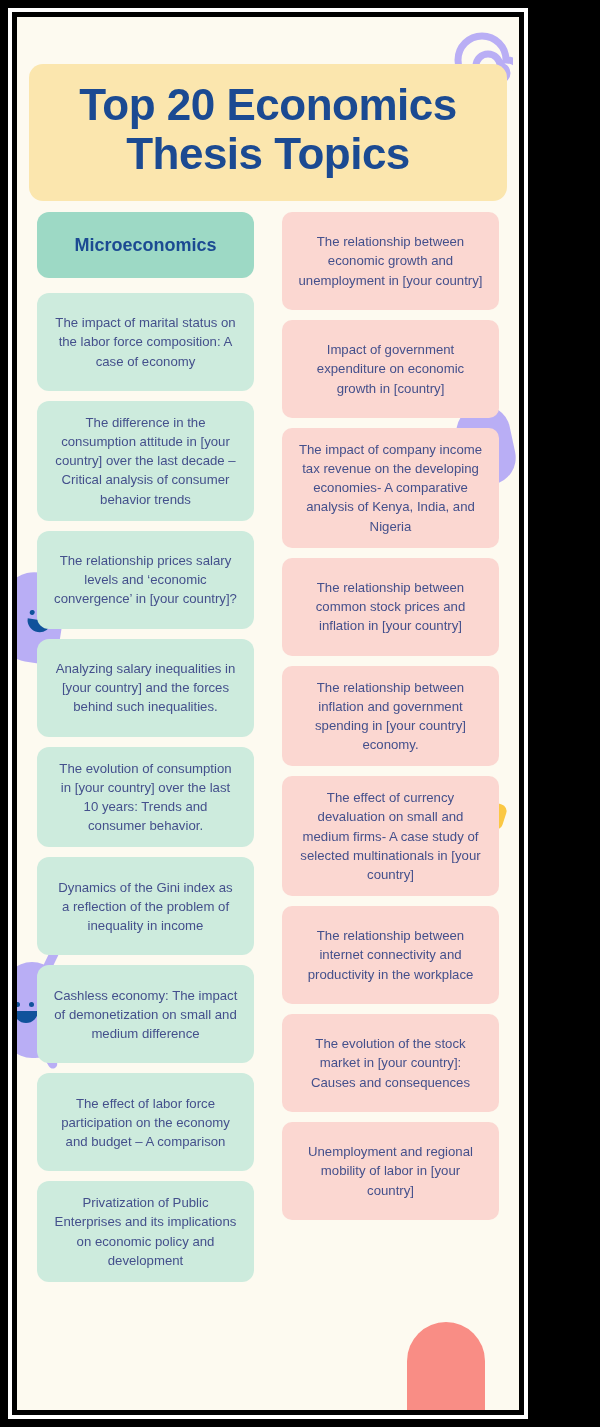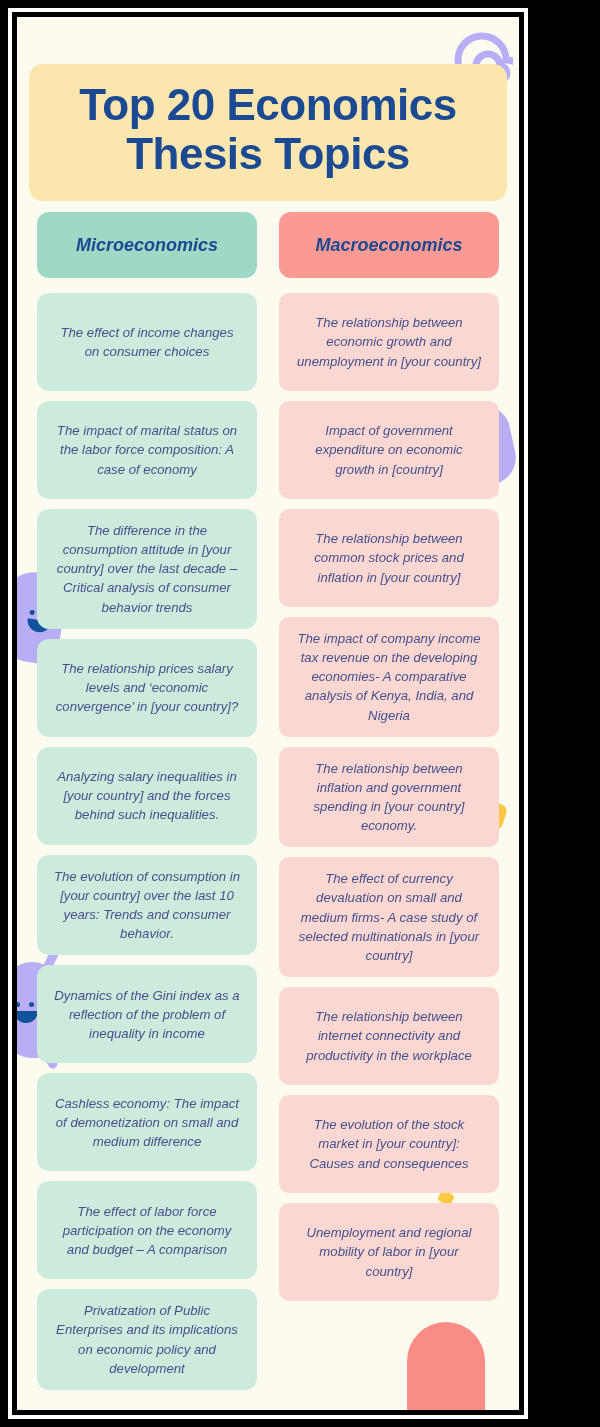--- a/index.html
+++ b/index.html
@@ -134,23 +134,22 @@
     line-height: 1.12;
     font-weight: 800;
     letter-spacing: -0.5px;
   }
 
   
   .columns {
     position: absolute;
     left: 0; top: 195px; right: 0;
     display: flex;
-    gap: 22px;
+    gap: 28px;
     padding: 0 20px;
-    font-style: italic;
   }
   .column { flex: 1 1 0; min-width: 0; }
 
   .col-head {
     border-radius: 12px;
     height: 66px;
     display: flex;
     align-items: center;
     justify-content: center;
     text-align: center;
@@ -235,38 +234,36 @@
       <h1>
         <span>Top 20 Economics</span><br>
         <span>Thesis Topics</span>
       </h1>
     </div>
 
     <div class="columns">
 
       <div class="column">
         <div class="col-head micro">Microeconomics</div>
-        <div class="card micro">The effect of income changes on consumer choices</div>
         <div class="card micro">The impact of marital status on the labor force composition: A case of economy</div>
         <div class="card micro">The difference in the consumption attitude in [your country] over the last decade – Critical analysis of consumer behavior trends</div>
         <div class="card micro">The relationship prices salary levels and ‘economic convergence’ in [your country]?</div>
         <div class="card micro">Analyzing salary inequalities in [your country] and the forces behind such inequalities.</div>
         <div class="card micro">The evolution of consumption in [your country] over the last 10 years: Trends and consumer behavior.</div>
         <div class="card micro">Dynamics of the Gini index as a reflection of the problem of inequality in income</div>
         <div class="card micro">Cashless economy: The impact of demonetization on small and medium difference</div>
         <div class="card micro">The effect of labor force participation on the economy and budget – A comparison</div>
         <div class="card micro">Privatization of Public Enterprises and its implications on economic policy and development</div>
       </div>
 
       <div class="column">
-        <div class="col-head macro">Macroeconomics</div>
         <div class="card macro">The relationship between economic growth and unemployment in [your country]</div>
         <div class="card macro">Impact of government expenditure on economic growth in [country]</div>
+        <div class="card macro">The impact of company income tax revenue on the developing economies- A comparative analysis of Kenya, India, and Nigeria</div>
         <div class="card macro">The relationship between common stock prices and inflation in [your country]</div>
-        <div class="card macro">The impact of company income tax revenue on the developing economies- A comparative analysis of Kenya, India, and Nigeria</div>
         <div class="card macro">The relationship between inflation and government spending in [your country] economy.</div>
         <div class="card macro">The effect of currency devaluation on small and medium firms- A case study of selected multinationals in [your country]</div>
         <div class="card macro">The relationship between internet connectivity and productivity in the workplace</div>
         <div class="card macro">The evolution of the stock market in [your country]: Causes and consequences</div>
         <div class="card macro">Unemployment and regional mobility of labor in [your country]</div>
       </div>
 
     </div>
 
    </div>

